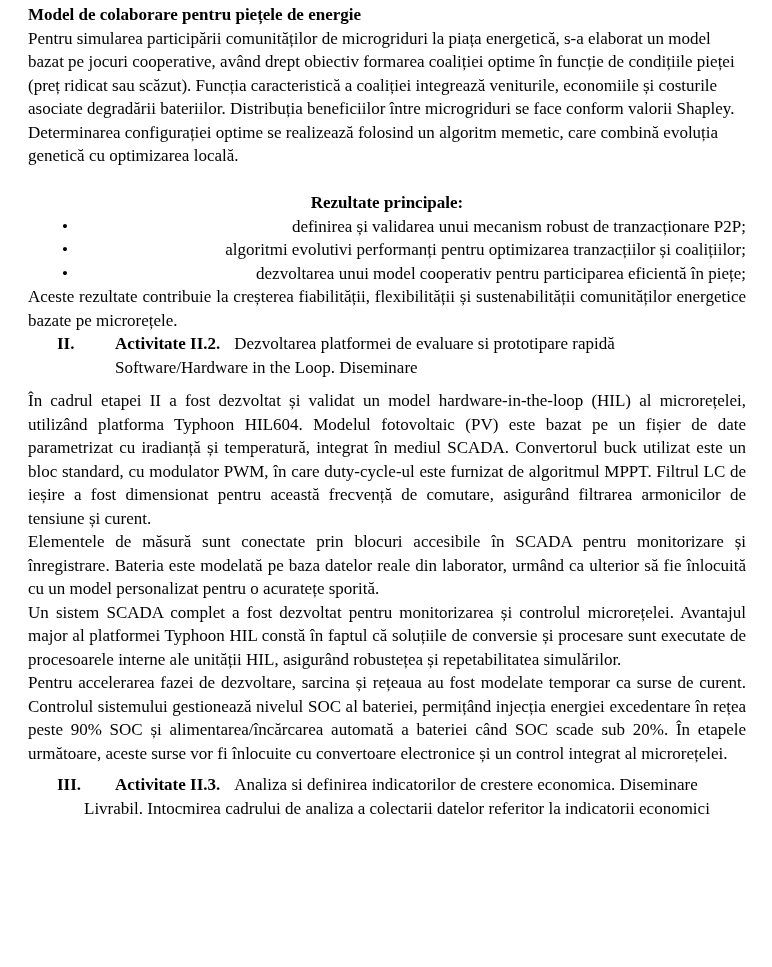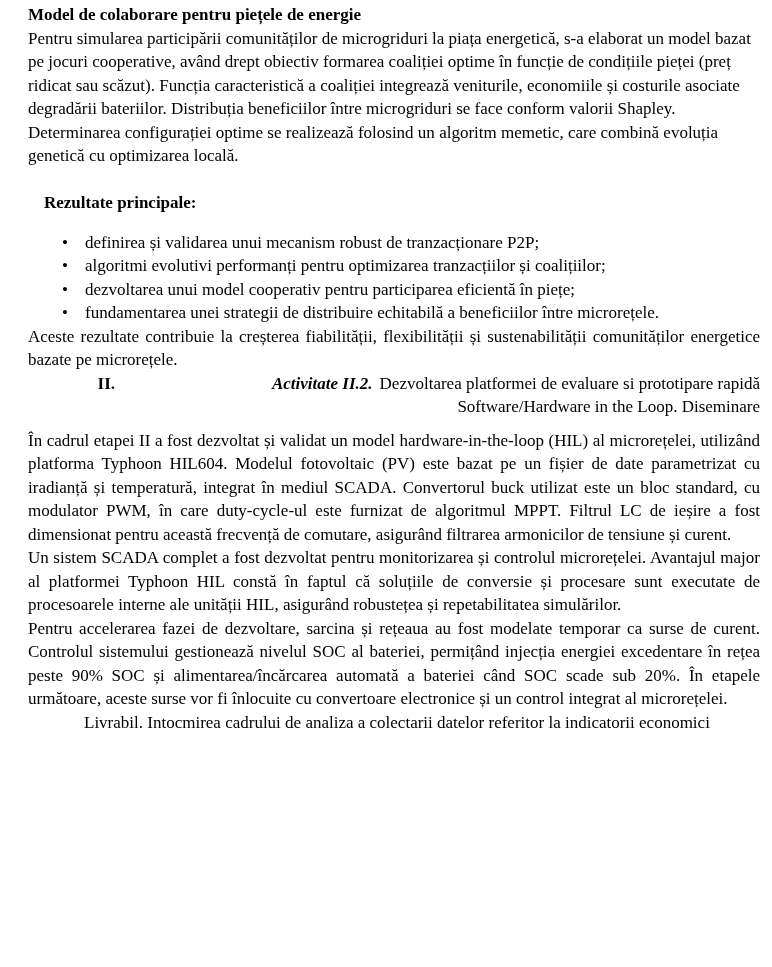--- a/index.html
+++ b/index.html
@@ -5,74 +5,78 @@
   html, body { margin: 0; padding: 0; }
   body {
     width: 772px; height: 967px;
     background: #ffffff;
     font-family: "Liberation Serif", "DejaVu Serif", serif;
     font-size: 17px;
     line-height: 23.5px;
     color: #000000;
     overflow: hidden;
   }
-  .page { padding: 3px 12px 0 28px; }
+  .page { padding: 3px 26px 0 28px; }
   .doc-heading {
     font-size: 17px; line-height: 23.5px;
     font-weight: bold; margin: 0;
   }
   .para { margin: 0; }
   .intro { margin: 0 0 23.5px 0; }
   .justify { text-align: justify; }
-  .subheading { font-size: 17px; line-height: 23.5px; font-weight: bold; margin: 16px; }
+  .subheading { font-size: 17px; line-height: 23.5px; font-weight: bold; margin: 0; text-align: center; }
   ul.bullets { margin: 0; padding: 0; list-style: none; }
-  ul.bullets li { position: relative; padding-left: 57px; }
+  ul.bullets li { position: relative; padding-left: 57px; text-align: right; }
   ul.bullets li::before {
     content: "\2022";
     position: absolute; left: 34px; top: 0;
   }
-  .activity { display: flex; margin: 0 0 10px 0; text-align: right; }
+  .activity { display: flex; margin: 0 0 10px 0; }
   .activity.act3 { margin: 8px 0 0 0; }
   .act-num { font-weight: bold; margin-left: 29px; width: 58px; flex: none; }
   .act-body { flex: 1; }
-  .act-label { font-weight: bold; margin-right: 7px; font-style: italic; }
+  .act-label { font-weight: bold; margin-right: 14px; }
   .act-text { white-space: pre-line; }
   .deliverable3 { margin-left: 29px; text-indent: 27px; text-align: justify; }
   b { font-weight: normal; }
 </style>
 </head>
 <body>
 
 <div class="page">
 
   <h1 class="doc-heading">Model de colaborare pentru piețele de energie</h1>
 
   <p class="para intro"><span>Pentru simularea participării comunităților de microgriduri la piața energetică, s-a elaborat un model bazat pe </span><b>jocuri cooperative</b><span>, având drept obiectiv formarea coaliției optime în funcție de condițiile pieței (preț ridicat sau scăzut). Funcția caracteristică a coaliției integrează veniturile, economiile și costurile asociate degradării bateriilor. Distribuția beneficiilor între microgriduri se face conform valorii Shapley. Determinarea configurației optime se realizează folosind un </span><b>algoritm memetic</b><span>, care combină evoluția genetică cu optimizarea locală.</span></p>
 
   <h2 class="subheading">Rezultate principale:</h2>
 
   <ul class="bullets">
     <li>definirea și validarea unui mecanism robust de tranzacționare P2P;</li>
     <li>algoritmi evolutivi performanți pentru optimizarea tranzacțiilor și coalițiilor;</li>
     <li>dezvoltarea unui model cooperativ pentru participarea eficientă în piețe;</li>
-    <li>fundamentarea unei strategii de distribuire echitabilă a beneficiilor între microrețele.</li>
   </ul>
 
   <p class="para justify">Aceste rezultate contribuie la creșterea fiabilității, flexibilității și sustenabilității comunităților energetice bazate pe microrețele.</p>
 
   <div class="activity">
     <span class="act-num">II.</span>
     <span class="act-body"><b class="act-label">Activitate II.2.</b><span class="act-text">Dezvoltarea platformei de evaluare si prototipare rapidă
 Software/Hardware in the Loop. Diseminare</span></span>
   </div>
 
 
   <p class="para justify">În cadrul etapei II a fost dezvoltat și validat un model hardware-in-the-loop (HIL) al microrețelei, utilizând platforma Typhoon HIL604. Modelul fotovoltaic (PV) este bazat pe un fișier de date parametrizat cu iradianță și temperatură, integrat în mediul SCADA. Convertorul buck utilizat este un bloc standard, cu modulator PWM, în care duty-cycle-ul este furnizat de algoritmul MPPT. Filtrul LC de ieșire a fost dimensionat pentru această frecvență de comutare, asigurând filtrarea armonicilor de tensiune și curent.</p>
 
+  <p class="para justify">Elementele de măsură sunt conectate prin blocuri accesibile în SCADA pentru monitorizare și înregistrare. Bateria este modelată pe baza datelor reale din laborator, urmând ca ulterior să fie înlocuită cu un model personalizat pentru o acuratețe sporită.</p>
 
   <p class="para justify">Un sistem SCADA complet a fost dezvoltat pentru monitorizarea și controlul microrețelei. Avantajul major al platformei Typhoon HIL constă în faptul că soluțiile de conversie și procesare sunt executate de procesoarele interne ale unității HIL, asigurând robustețea și repetabilitatea simulărilor.</p>
 
   <p class="para justify">Pentru accelerarea fazei de dezvoltare, sarcina și rețeaua au fost modelate temporar ca surse de curent. Controlul sistemului gestionează nivelul SOC al bateriei, permițând injecția energiei excedentare în rețea peste 90% SOC și alimentarea/încărcarea automată a bateriei când SOC scade sub 20%. În etapele următoare, aceste surse vor fi înlocuite cu convertoare electronice și un control integrat al microrețelei.</p>
 
+  <div class="activity act3">
+    <span class="act-num">III.</span>
+    <span class="act-body"><b class="act-label">Activitate II.3.</b><span class="act-text">Analiza si definirea indicatorilor de crestere economica. Diseminare</span></span>
+  </div>
 
   <p class="para deliverable3">Livrabil. Intocmirea cadrului de analiza  a colectarii datelor referitor la indicatorii economici</p>
 
 </div>
 
 </body></html>

